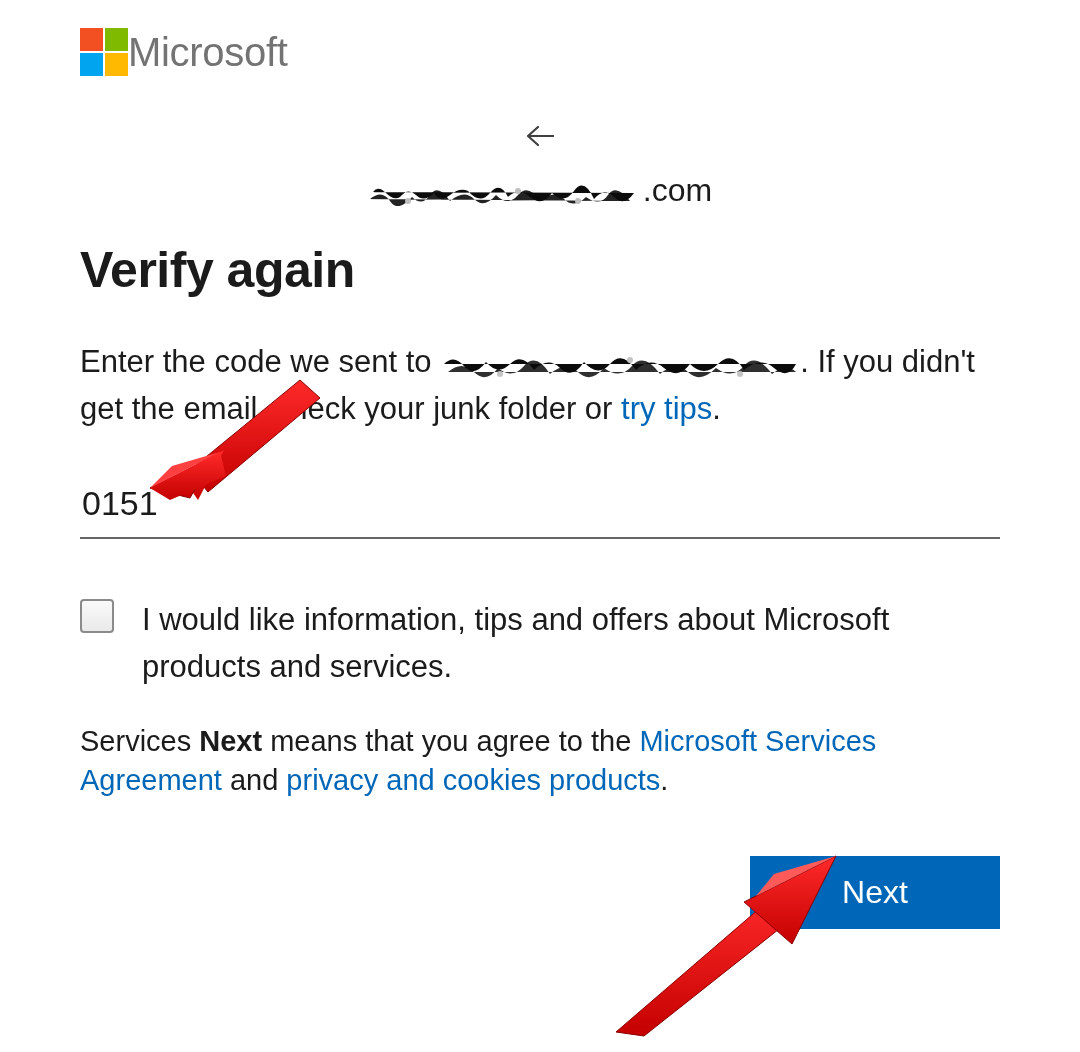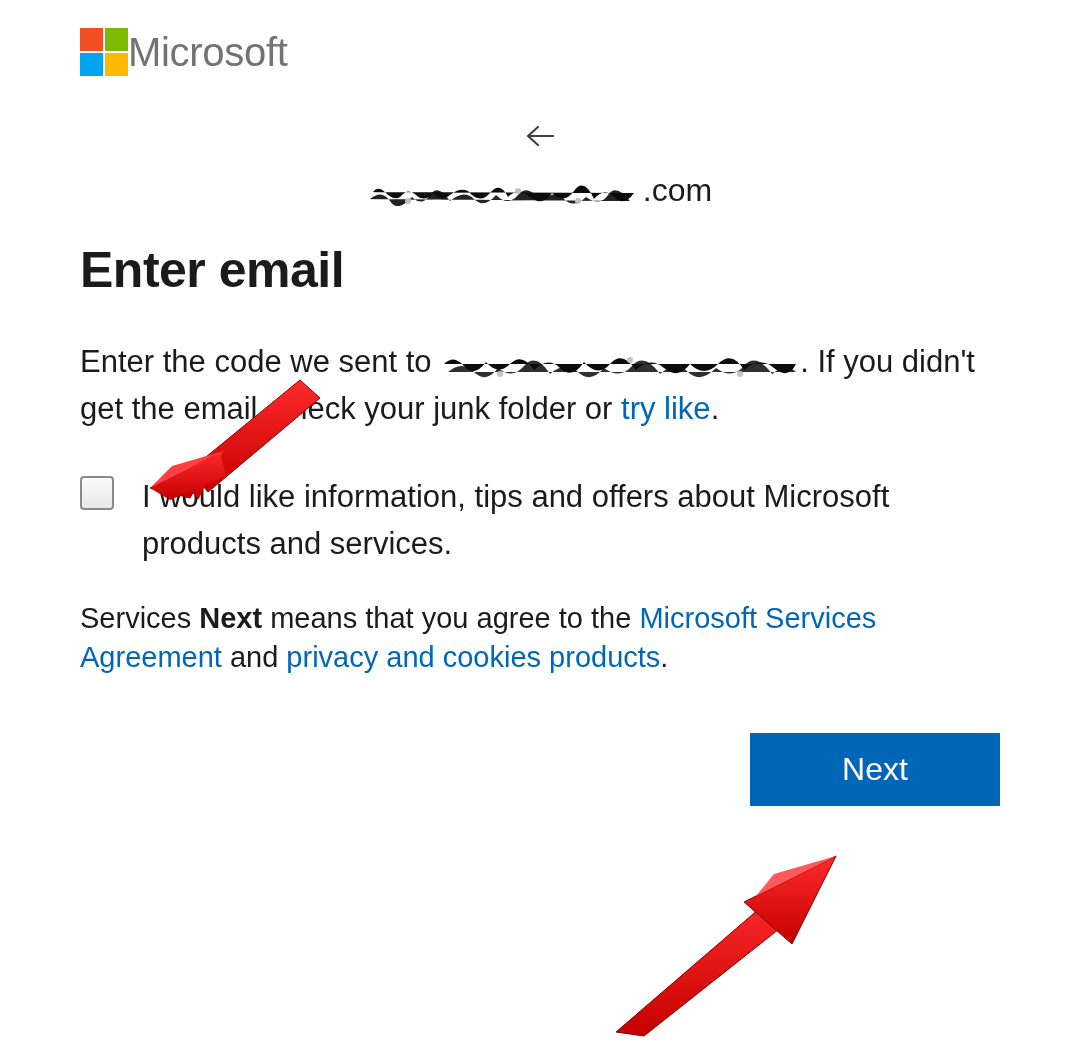--- a/index.html
+++ b/index.html
@@ -176,34 +176,37 @@
           <path d="M5 9 Q10 2 18 10 T32 14 Q40 4 48 12 T66 10 Q72 20 82 12 T100 8 Q112 22 122 10 T140 14 Q150 4 162 14 T184 10 Q196 22 206 8 T226 16 Q236 4 246 14 T266 10" fill="#0b0b0b"></path>
           <path d="M2 16 Q14 6 22 18 T44 14 Q54 24 62 12 T82 18 Q96 6 106 16 T128 12 Q140 24 150 12 T172 18 Q186 6 196 16 T218 14 Q232 24 240 12 T262 18" fill="#0b0b0b" opacity="0.9"></path>
           <circle cx="40" cy="18" r="3" fill="#bfbfbf"></circle>
           <circle cx="150" cy="8" r="3" fill="#bfbfbf"></circle>
           <circle cx="210" cy="18" r="3" fill="#bfbfbf"></circle>
         </svg>
       </span><span>.com</span>
     </span>
   </div>
 
-  <h1 class="title">Enter email</h1>
+  <h1 class="title">Verify again</h1>
 
   <p class="instruction">
     <span>Enter the code we sent to </span><span class="obfuscate obfuscate-long">
       <svg viewBox="0 0 360 30" preserveAspectRatio="none">
         <path d="M4 12 Q14 2 24 14 T46 10 Q58 24 70 12 T94 18 Q108 4 120 16 T144 10 Q158 26 170 12 T196 18 Q210 4 224 16 T250 12 Q264 26 278 12 T304 18 Q320 4 334 16 T356 12" fill="#0b0b0b"></path>
         <path d="M8 20 Q22 8 34 20 T58 16 Q72 28 84 14 T110 22 Q126 8 138 20 T164 16 Q180 28 192 14 T220 22 Q236 8 248 20 T276 16 Q292 28 304 14 T332 22 Q346 10 356 20" fill="#0b0b0b" opacity="0.85"></path>
         <circle cx="60" cy="22" r="3" fill="#c4c4c4"></circle>
         <circle cx="190" cy="8" r="3" fill="#c4c4c4"></circle>
         <circle cx="300" cy="22" r="3" fill="#c4c4c4"></circle>
       </svg>
-    </span><span>. If you didn't get the email, check your junk folder or </span><span class="link">try like</span><span>.</span>
+    </span><span>. If you didn't get the email, check your junk folder or </span><span class="link">try tips</span><span>.</span>
   </p>
 
+  <div class="code-wrap">
+    <input class="code-input" type="text" value="0151" style="">
+  </div>
 
   <div class="consent">
     <div class="checkbox"></div>
     <div class="consent-text">I would like information, tips and offers about Microsoft products and services.</div>
   </div>
 
   <p class="terms">
     <span>Services </span><span class="bold">Next</span><span> means that you agree to the </span><span class="link">Microsoft Services Agreement</span><span> and </span><span class="link">privacy and cookies products</span><span>.</span>
   </p>
 

